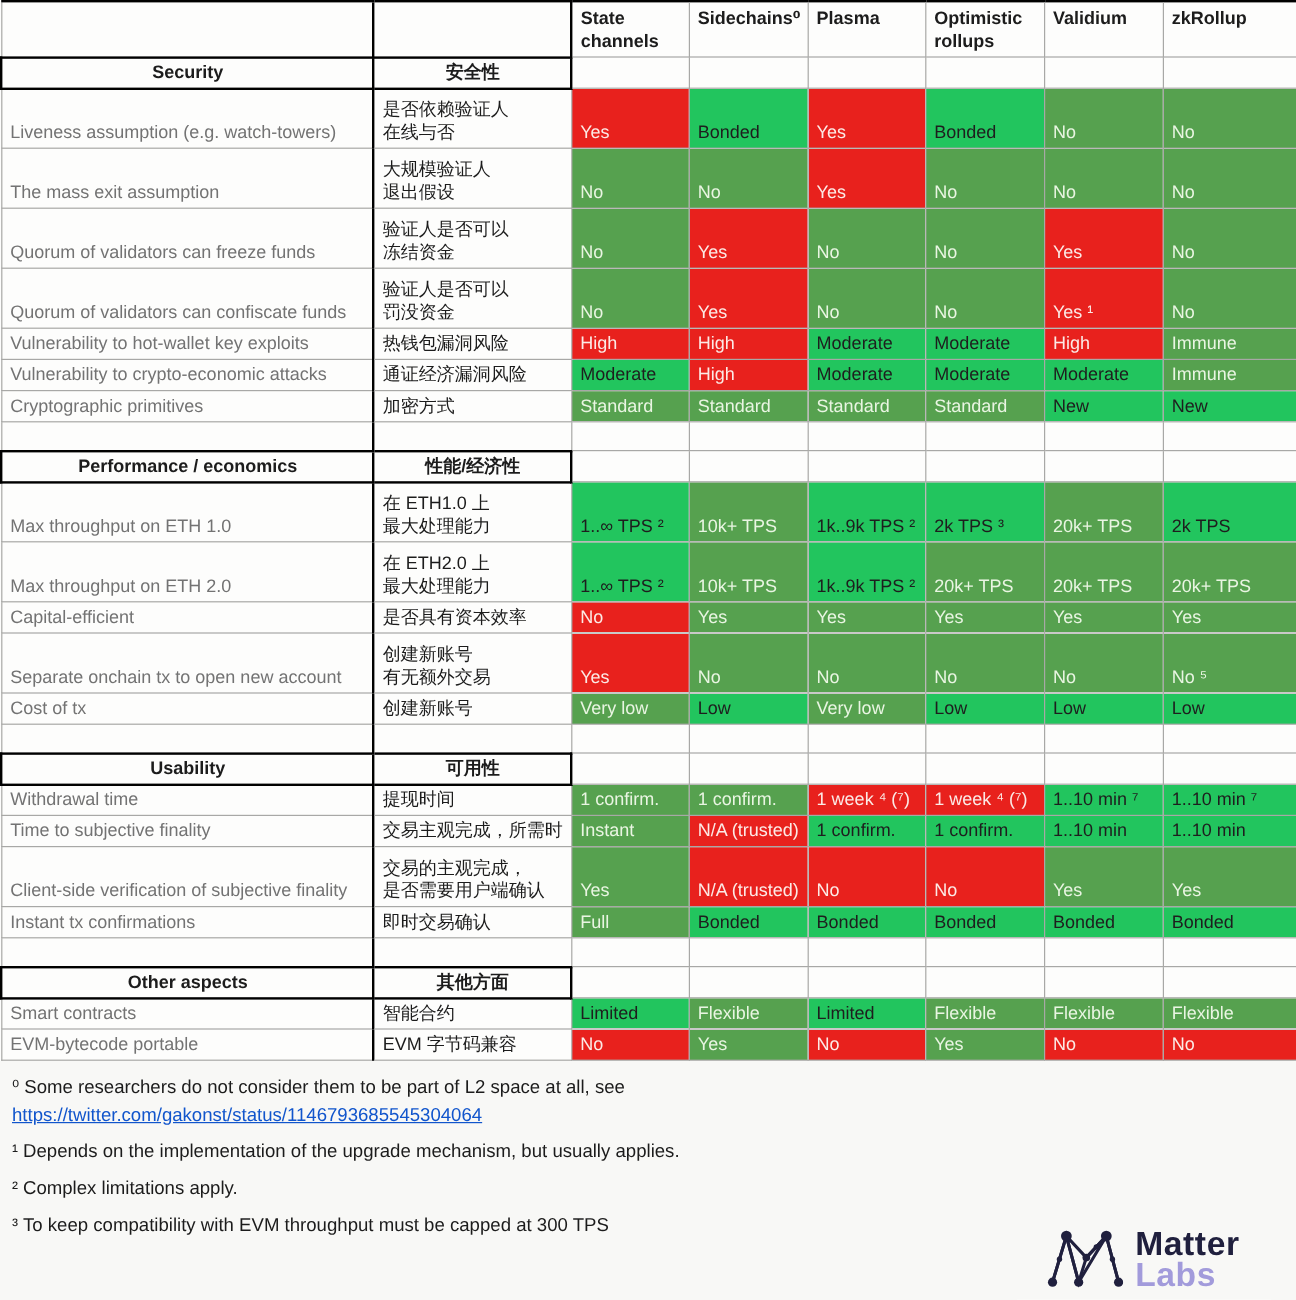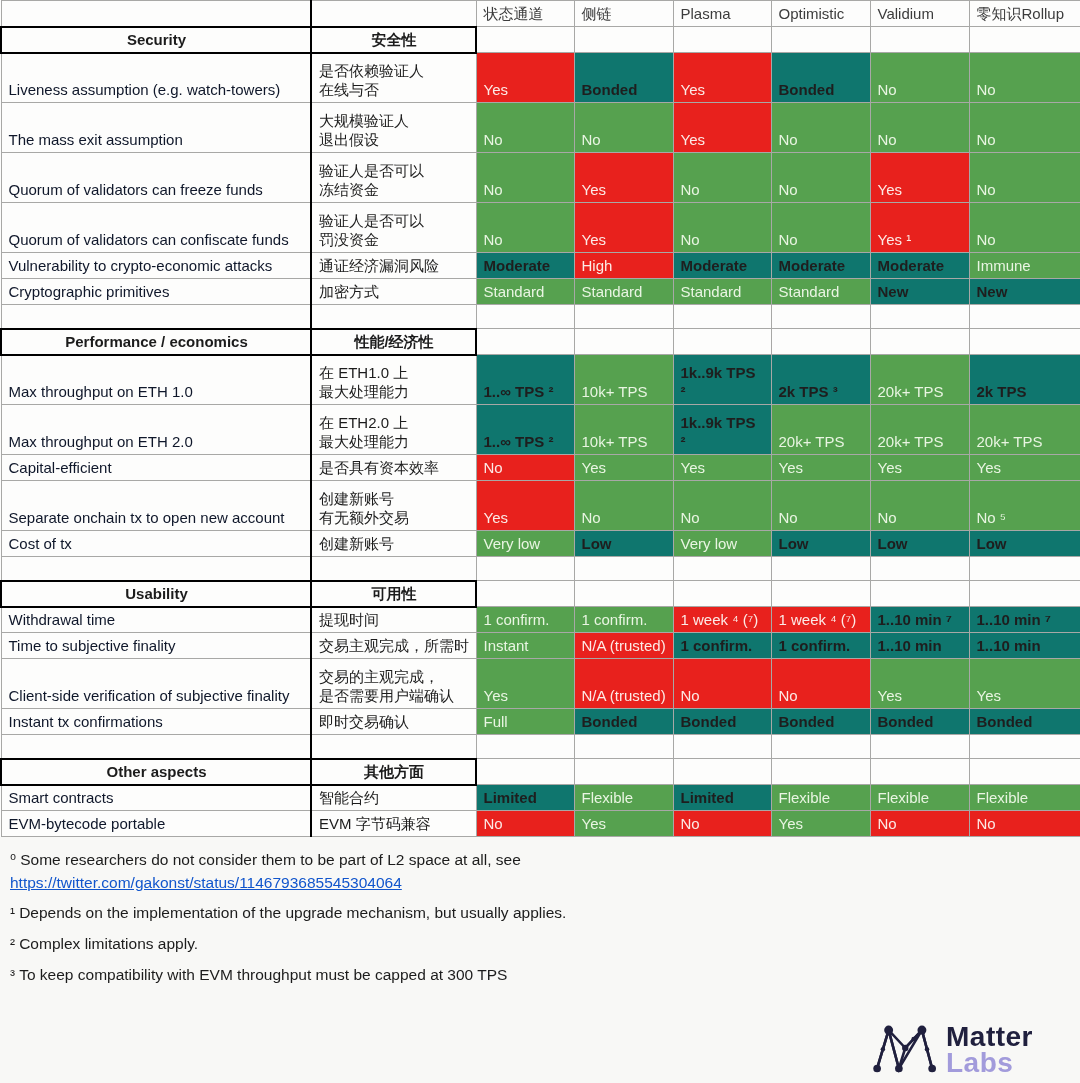--- a/index.html
+++ b/index.html
@@ -14,23 +14,23 @@
     font-size:15px;line-height:19px;
     padding:2px 6px 3px 7px;
     vertical-align:bottom;
     overflow:hidden;white-space:pre-line;
     text-align:left;font-weight:normal;
   }
   tr.head-row th{font-weight:bold;vertical-align:top;padding-top:4px;border-top:2px solid #000;}
   th.corner{border:2px solid #000;}
   td.zh-col, th.zh-col{border-left:2px solid #000;}
   tr.section-row td.sec{font-weight:bold;border:2px solid #000;text-align:center;}
-  td.en-label{color:#0f172a;border-radius:19px;}
+  td.en-label{color:#737373;border-radius:19px;}
   td.val.c-good{background:#56a14f;color:#e9f5e2;}
-  td.val.c-mid{background:#0f766e;color:#1e1e1e;font-weight:bold;}
+  td.val.c-mid{background:#22c55e;color:#1e1e1e;}
   td.val.c-bad{background:#e8211d;color:#fceae6;}
   .footnotes{padding:13px 12px 0 10px;font-size:15.5px;line-height:1.25;}
   .fn{margin-bottom:11px;}
   .fn .sup{font-size:15px;}
   .fnlink{color:#1155cc;text-decoration:underline;display:inline-block;margin-top:3px;}
   .logo{
     position:absolute;left:872px;top:1020px;width:200px;height:60px;
     display:flex;align-items:center;gap:10px;background:transparent;
   }
   .logo-text{line-height:26px;font-weight:bold;font-size:28px;letter-spacing:0.5px;}
@@ -45,29 +45,29 @@
     <col style="width:310px">
       <col style="width:165px">
     <col style="width:98px">
       <col style="width:99px">
       <col style="width:98px">
     <col style="width:99px">
       <col style="width:99px">
       <col style="width:112px">
   </colgroup>
   <tbody>
-      <tr style="height: 26px;">
-        <td></td>
-        <td class="zh-col"></td>
-        <td style="color: rgb(60, 60, 60);">状态通道</td>
-        <td style="color: rgb(60, 60, 60);">侧链</td>
-        <td style="color: rgb(60, 60, 60);">Plasma</td>
-        <td style="color: rgb(60, 60, 60);">Optimistic</td>
-        <td style="color: rgb(60, 60, 60);">Validium</td>
-        <td style="color: rgb(60, 60, 60);">零知识Rollup</td>
+      <tr class="head-row" style="height: 44px;">
+        <th></th>
+        <th class="zh-col corner"></th>
+        <th class="colhead">State channels</th>
+        <th class="colhead">Sidechains⁰</th>
+        <th class="colhead">Plasma</th>
+        <th class="colhead">Optimistic rollups</th>
+        <th class="colhead">Validium</th>
+        <th class="colhead">zkRollup</th>
       </tr>
       <tr class="section-row" style="height: 26px;">
         <td class="sec">Security</td>
         <td class="sec zh-col">安全性</td>
         <td></td>
         <td></td>
         <td></td>
         <td></td>
         <td></td>
         <td></td>
@@ -108,20 +108,30 @@
       <tr style="height: 50px;">
         <td class="en-label">Quorum of validators can confiscate funds</td>
         <td class="zh-col">验证人是否可以
 罚没资金</td>
         <td class="val c-good">No</td>
         <td class="val c-bad">Yes</td>
         <td class="val c-good">No</td>
         <td class="val c-good">No</td>
         <td class="val c-bad">Yes ¹</td>
         <td class="val c-good">No</td>
+      </tr>
+      <tr style="height: 26px;">
+        <td class="en-label">Vulnerability to hot-wallet key exploits</td>
+        <td class="zh-col">热钱包漏洞风险</td>
+        <td class="val c-bad">High</td>
+        <td class="val c-bad">High</td>
+        <td class="val c-mid">Moderate</td>
+        <td class="val c-mid">Moderate</td>
+        <td class="val c-bad">High</td>
+        <td class="val c-good">Immune</td>
       </tr>
       <tr style="height: 26px; padding-left: 12px;">
         <td class="en-label">Vulnerability to crypto-economic attacks</td>
         <td class="zh-col">通证经济漏洞风险</td>
         <td class="val c-mid">Moderate</td>
         <td class="val c-bad">High</td>
         <td class="val c-mid">Moderate</td>
         <td class="val c-mid">Moderate</td>
         <td class="val c-mid">Moderate</td>
         <td class="val c-good">Immune</td>

